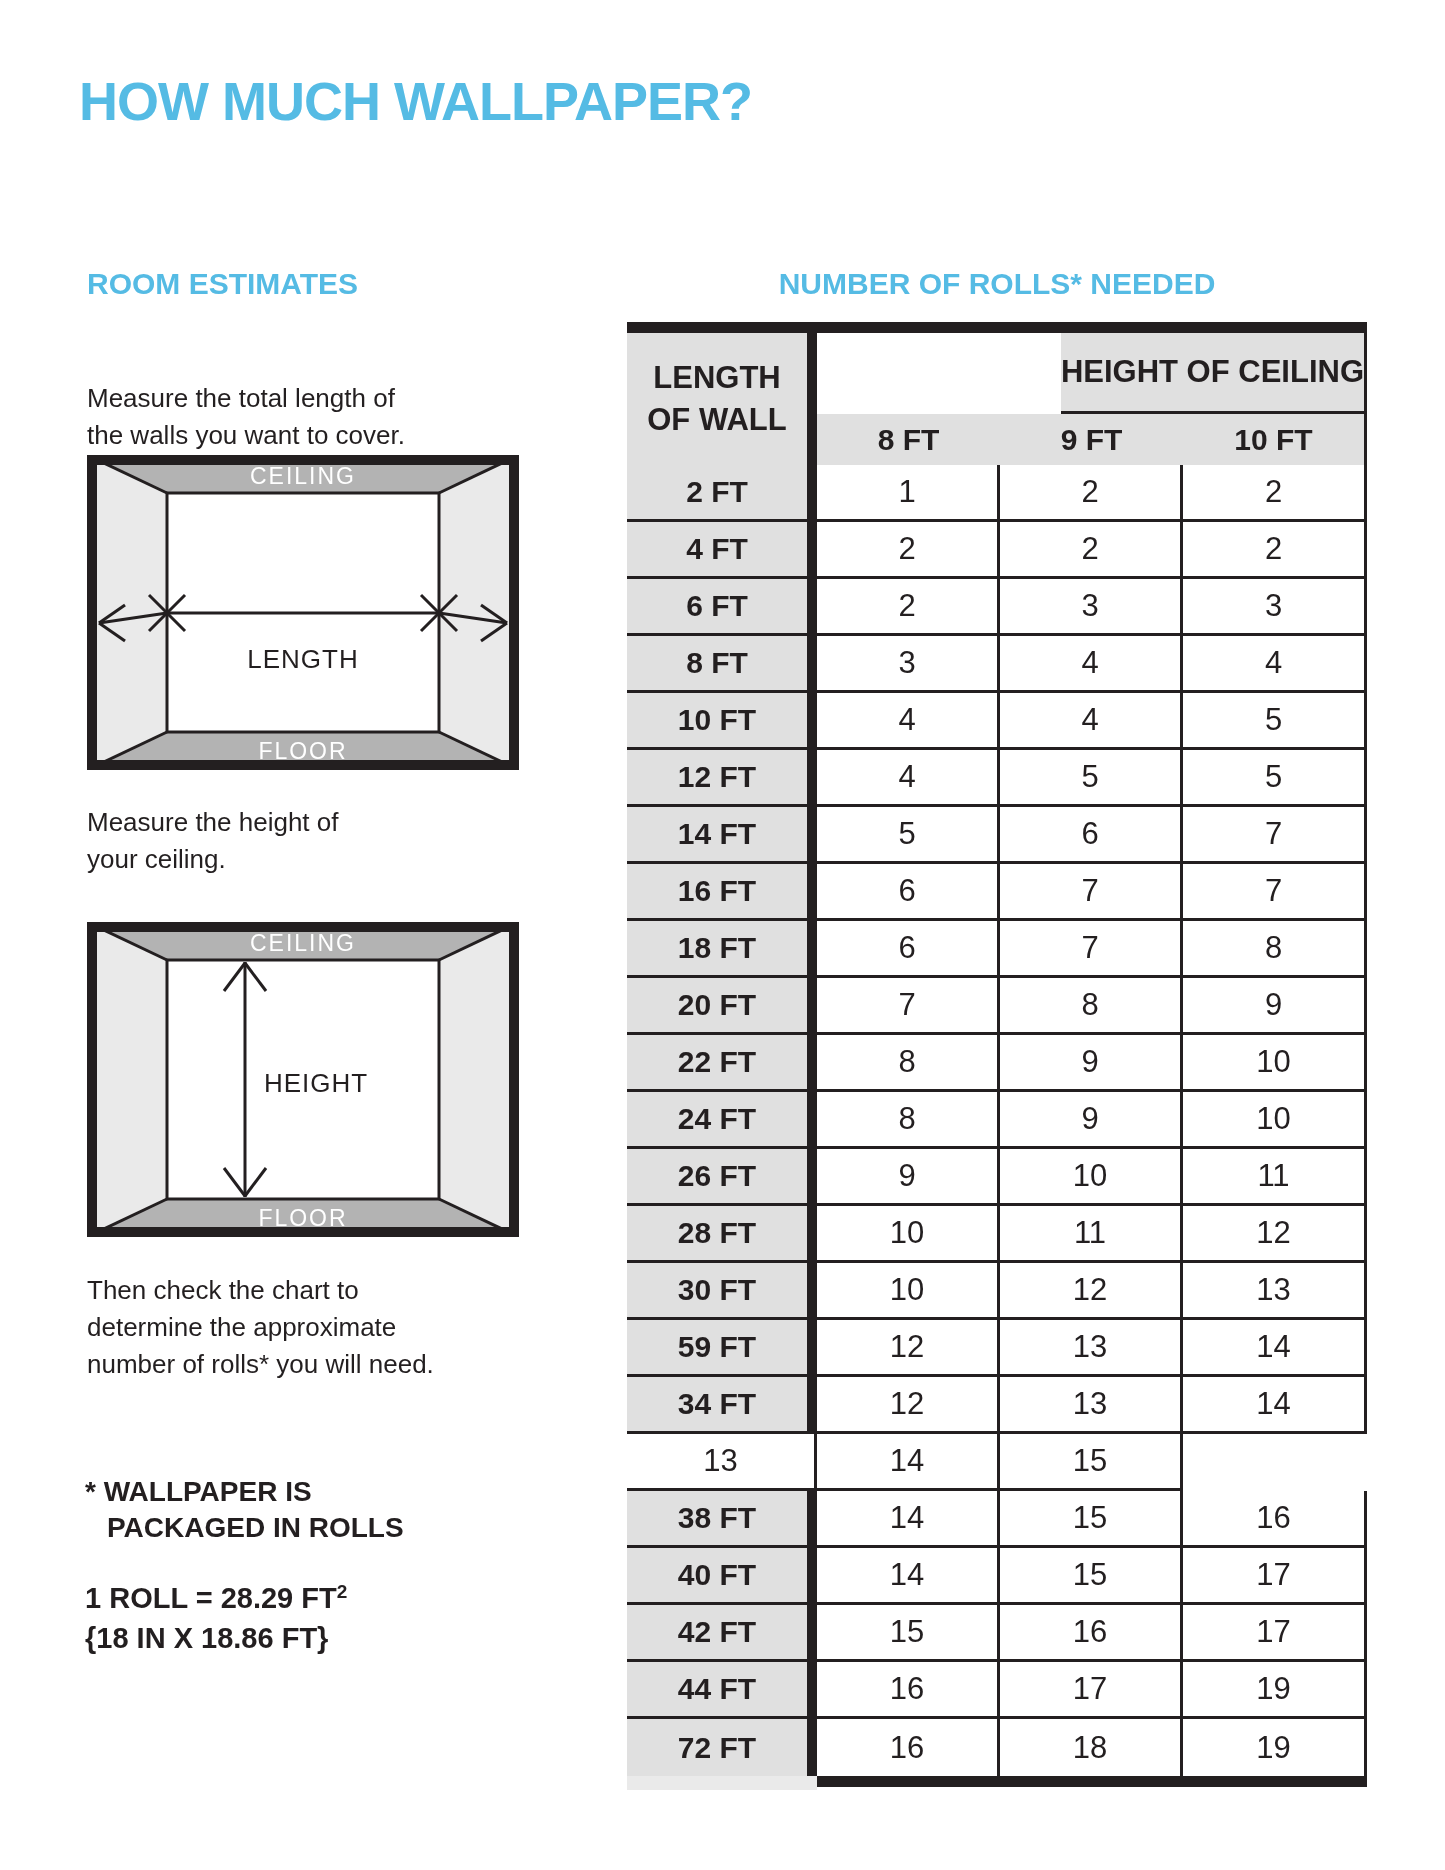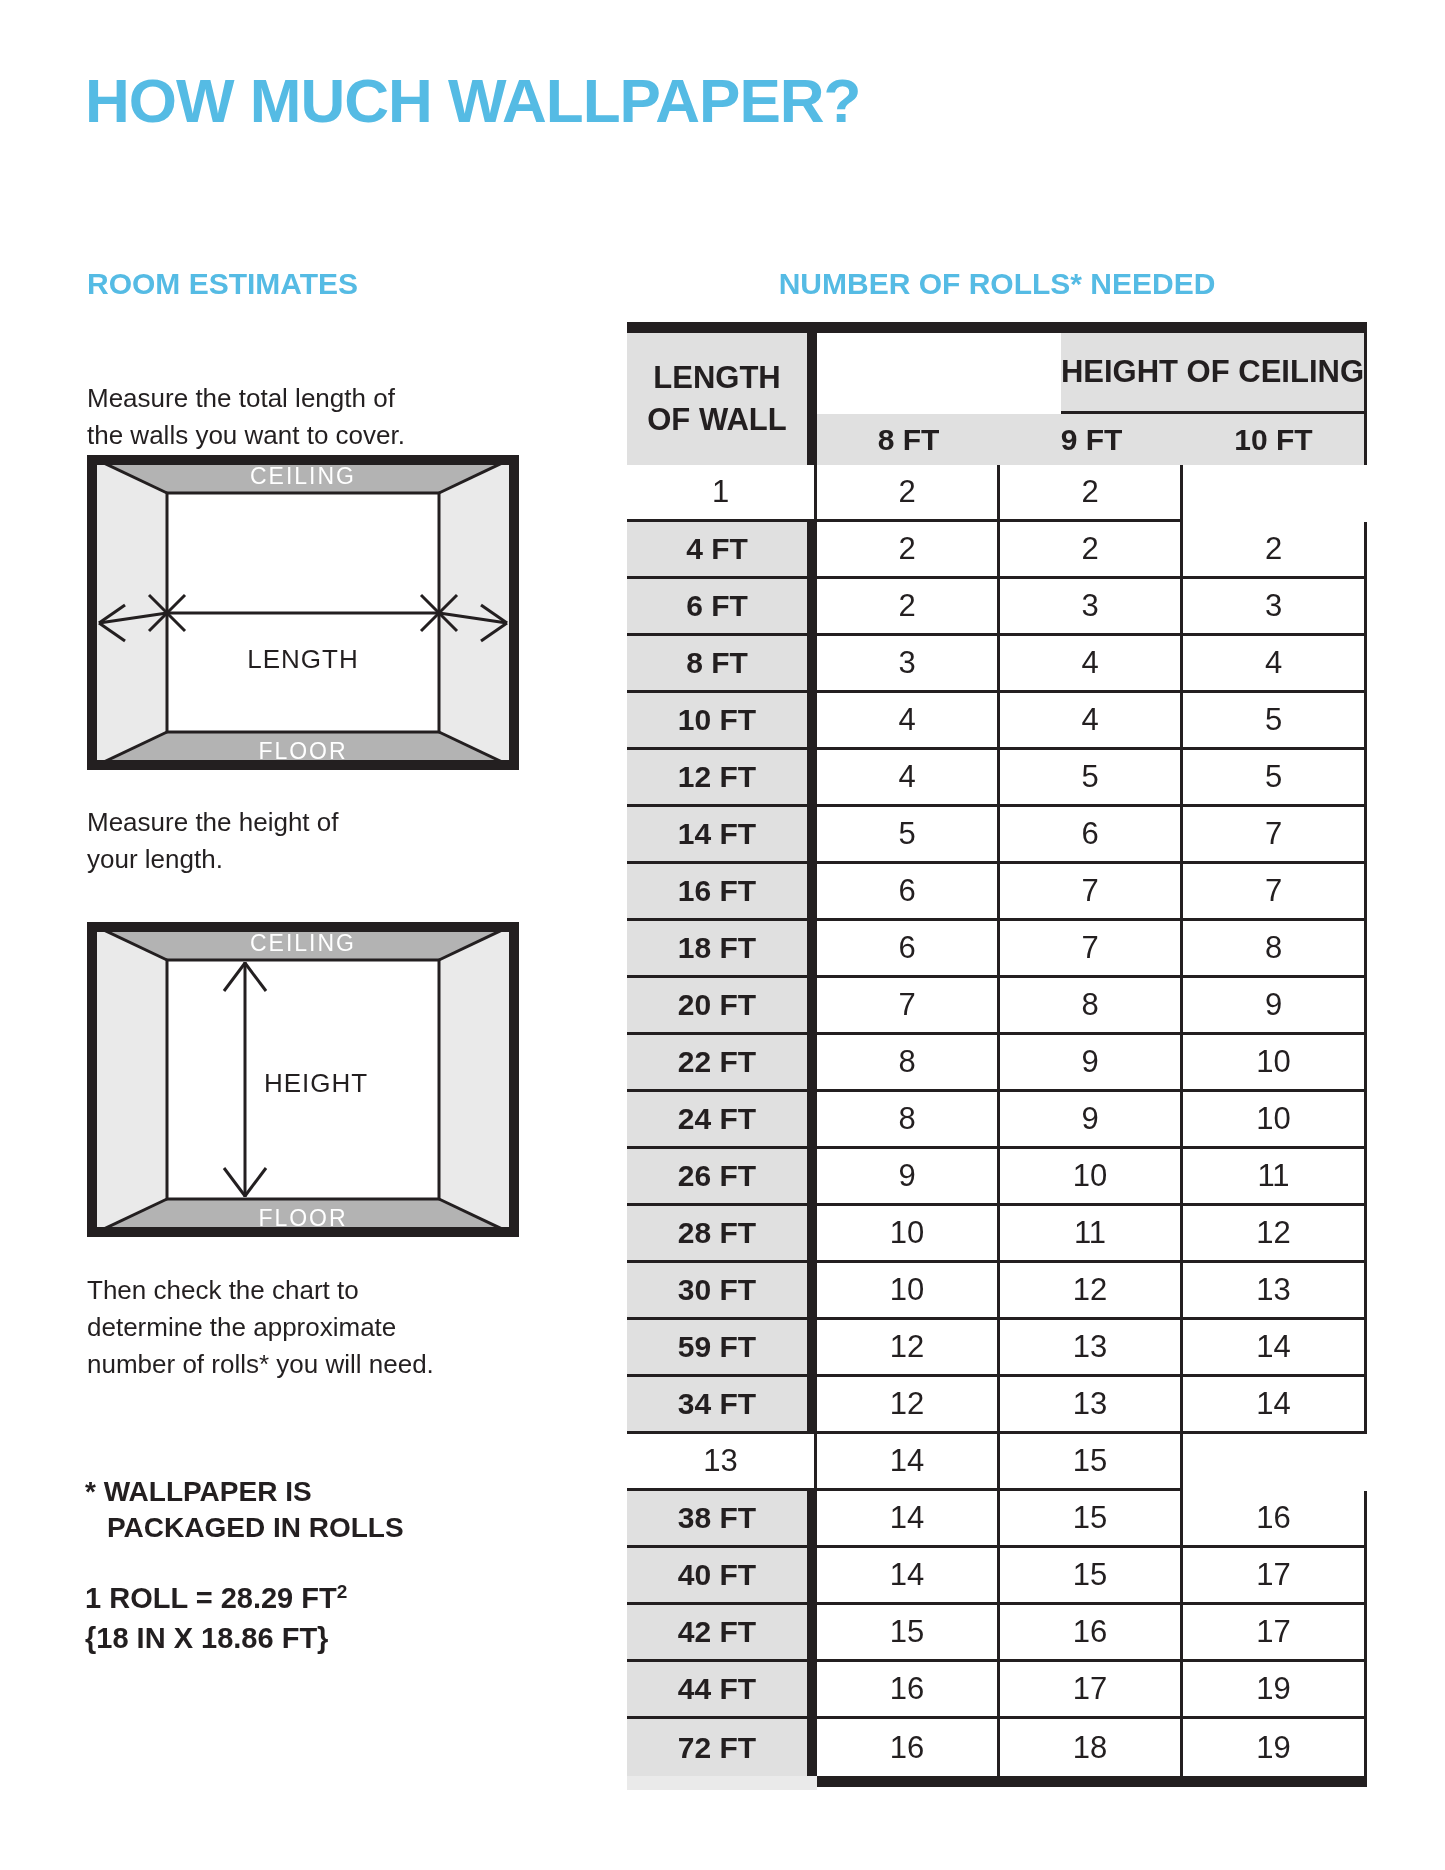--- a/index.html
+++ b/index.html
@@ -5,22 +5,22 @@
   :root { --accent:#55BBE4; --ink:#231F20; }
   * { margin:0; padding:0; }
   body { background:#ffffff; }
   .page {
     position:relative; width:1445px; height:1870px; margin:0 auto;
     background:#ffffff; color:var(--ink);
     font-family:"Liberation Sans","DejaVu Sans",sans-serif;
     overflow:hidden;
   }
   .title {
-    position:absolute; left:85px; top:70px;
-    font-size:62px; font-weight:bold; line-height:62px;
+    position:absolute; left:79px; top:70px;
+    font-size:54px; font-weight:bold; line-height:62px;
     letter-spacing:-1px; color:var(--accent); white-space:nowrap;
   }
   .blue-h {
     position:absolute; font-size:30px; font-weight:bold; line-height:30px;
     color:var(--accent); white-space:nowrap;
   }
   .room-h { left:87px; top:269px; }
   .table-h { left:627px; top:269px; width:740px; text-align:center; }
   .para {
     position:absolute; left:87px; width:440px;
@@ -107,21 +107,21 @@
       <line x1="420" y1="168" x2="394" y2="150" class="diag-stroke"></line>
       <line x1="420" y1="168" x2="394" y2="186" class="diag-stroke"></line>
     </g>
     <text x="216" y="29" class="diag-room-label">CEILING</text>
     <text x="216" y="304" class="diag-room-label">FLOOR</text>
     <text x="216" y="213" text-anchor="middle" class="diag-dim-label">LENGTH</text>
     <rect x="5" y="5" width="422" height="305" fill="none" stroke="#231F20" stroke-width="10"></rect>
   </svg>
 
   <div class="para para2">Measure the height of
-your length.</div>
+your ceiling.</div>
 
   <svg class="diagram diagram2" viewBox="0 0 432 315">
     <polygon points="0,0 432,0 352,38 80,38" fill="#b3b3b3"></polygon>
     <polygon points="0,315 432,315 352,277 80,277" fill="#b3b3b3"></polygon>
     <polygon points="0,0 80,38 80,277 0,315" fill="#eaeaea"></polygon>
     <polygon points="432,0 352,38 352,277 432,315" fill="#eaeaea"></polygon>
     <rect x="80" y="38" width="272" height="239" fill="#ffffff" class="diag-stroke"></rect>
     <line x1="0" y1="0" x2="80" y2="38" class="diag-stroke"></line>
     <line x1="432" y1="0" x2="352" y2="38" class="diag-stroke"></line>
     <line x1="0" y1="315" x2="80" y2="277" class="diag-stroke"></line>
@@ -166,20 +166,21 @@
         <div class="t-group-title">HEIGHT OF CEILING</div>
         <div class="t-subheads">
           <div class="t-subhead">8 FT</div>
           <div class="t-subhead">9 FT</div>
           <div class="t-subhead">10 FT</div>
         </div>
       </div>
     </div>
     <div class="t-body" id="t-body">
   <div class="t-row">
+    <div class="t-rowlabel">2 FT</div>
     <div class="t-cell">1</div>
     <div class="t-cell">2</div>
     <div class="t-cell">2</div>
   </div>
 
   <div class="t-row">
     <div class="t-rowlabel">4 FT</div>
     <div class="t-cell">2</div>
     <div class="t-cell">2</div>
     <div class="t-cell">2</div>

